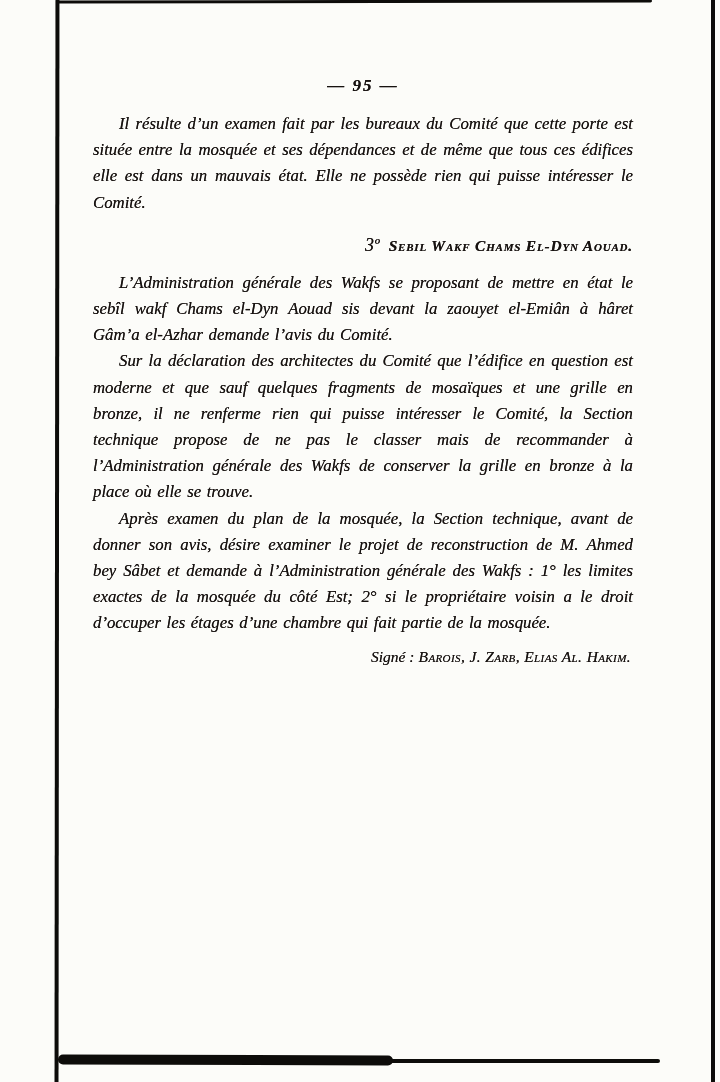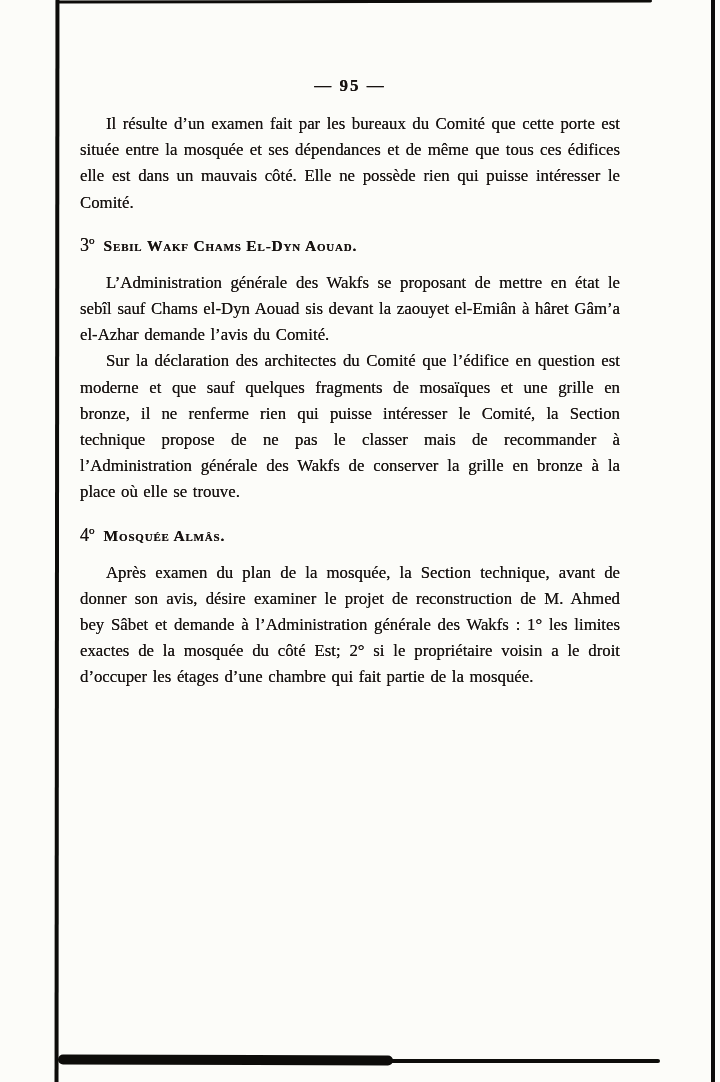--- a/index.html
+++ b/index.html
@@ -15,44 +15,45 @@
   
   .edge { position:absolute; background:#0d0c0a; }
   .edge-top    { left:56px;  top:0;       width:596px;  height:3px;  transform:rotate(-0.08deg); border-radius:2px; }
   .edge-left   { left:55px;  top:0;       width:4px;    height:1082px; transform:rotate(0.05deg); }
   .edge-right  { left:711px; top:0;       width:4px;    height:1082px; }
   .edge-bottom-a { left:58px; top:1055px; width:335px;  height:10px; border-radius:5px; transform:rotate(0.15deg); }
   .edge-bottom-b { left:385px; top:1059px; width:275px; height:4px;  border-radius:2px; }
 
   .content {
     position:absolute;
-    left:80px;
+    left:93px;
     top:76px;
     width:540px;
     text-shadow:0 0 0.45px rgba(23,18,16,0.85);
+    font-style:italic;
   }
 
   .page-number {
     text-align:center;
     font-weight:bold;
     font-size:17px;
     letter-spacing:2px;
     margin-bottom:15px;
   }
 
   p.para {
     font-size:16.8px;
     line-height:26.2px;
     text-align:justify;
     text-indent:26px;
     word-spacing:1.4px;
   }
 
   .heading {
-    text-align:left;
+    text-align:right;
     margin:19px 0 14px 0;
     white-space:nowrap;
   }
   .heading .num {
     font-size:18px;
     margin-right:9px;
   }
   .heading .title {
     font-variant:small-caps;
     font-weight:bold;
@@ -78,32 +79,32 @@
 <div class="edge edge-top"></div>
 <div class="edge edge-left"></div>
 <div class="edge edge-right"></div>
 <div class="edge edge-bottom-a"></div>
 <div class="edge edge-bottom-b"></div>
 
 <div class="content">
 
   <div class="page-number">— 95 —</div>
 
-  <p class="para">Il résulte d’un examen fait par les bureaux du Comité que cette porte est située entre la mosquée et ses dépendances et de même que tous ces édifices elle est dans un mauvais côté. Elle ne possède rien qui puisse intéresser le Comité.</p>
+  <p class="para">Il résulte d’un examen fait par les bureaux du Comité que cette porte est située entre la mosquée et ses dépendances et de même que tous ces édifices elle est dans un mauvais état. Elle ne possède rien qui puisse intéresser le Comité.</p>
 
 
   <div class="heading">
     <span class="num">3º</span><span class="title">Sebil Wakf Chams El-Dyn Aouad.</span>
   </div>
 
-  <p class="para">L’Administration générale des Wakfs se proposant de mettre en état le sebîl sauf Chams el-Dyn Aouad sis devant la zaouyet el-Emiân à hâret Gâm’a el-Azhar demande l’avis du Comité.</p>
+  <p class="para">L’Administration générale des Wakfs se proposant de mettre en état le sebîl wakf Chams el-Dyn Aouad sis devant la zaouyet el-Emiân à hâret Gâm’a el-Azhar demande l’avis du Comité.</p>
 
   <p class="para">Sur la déclaration des architectes du Comité que l’édifice en question est moderne et que sauf quelques fragments de mosaïques et une grille en bronze, il ne renferme rien qui puisse intéresser le Comité, la Section technique propose de ne pas le classer mais de recommander à l’Administration générale des Wakfs de conserver la grille en bronze à la place où elle se trouve.</p>
 
-  <div class="heading">
-    <span class="num">4º</span><span class="title">Mosquée Almâs.</span>
-  </div>
 
 
   <p class="para">Après examen du plan de la mosquée, la Section technique, avant de donner son avis, désire examiner le projet de reconstruction de M. Ahmed bey Sâbet et demande à l’Administration générale des Wakfs : 1° les limites exactes de la mosquée du côté Est; 2° si le propriétaire voisin a le droit d’occuper les étages d’une chambre qui fait partie de la mosquée.</p>
 
+  <div class="signature">
+    <span class="prefix">Signé :</span><span class="names">Barois, J. Zarb, Elias Al. Hakim.</span>
+  </div>
 
 </div>
 
 </body></html>

